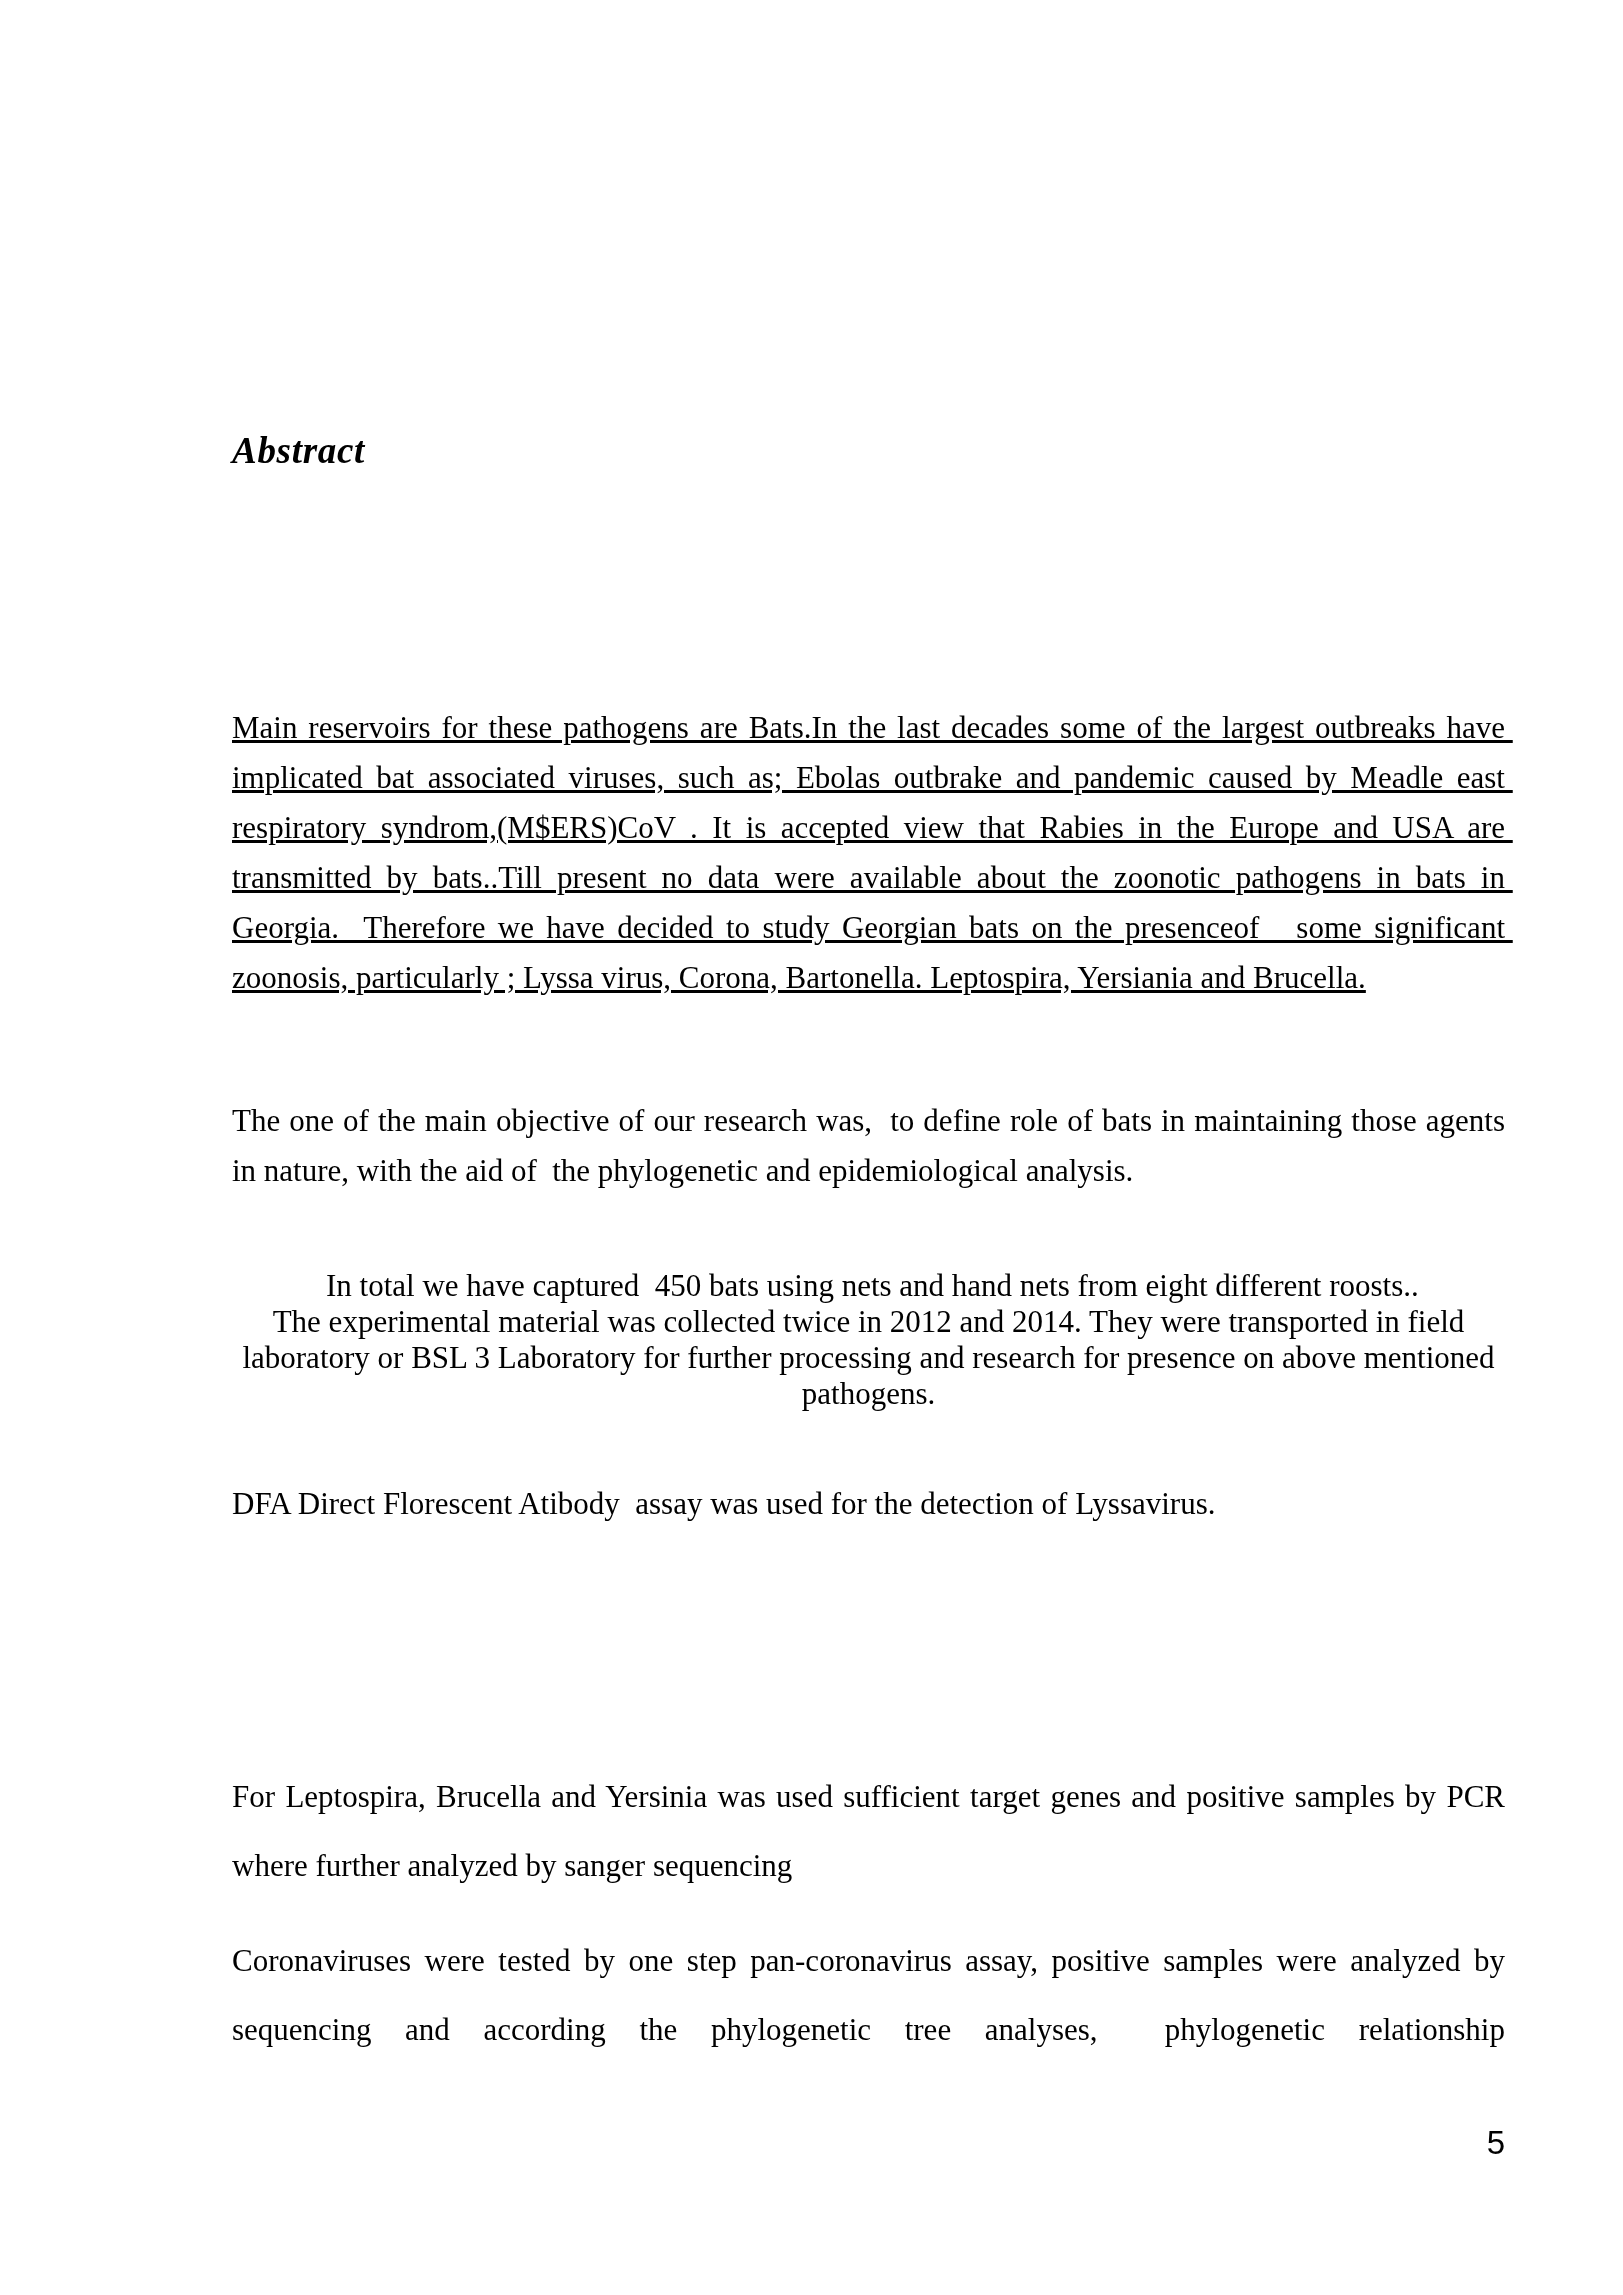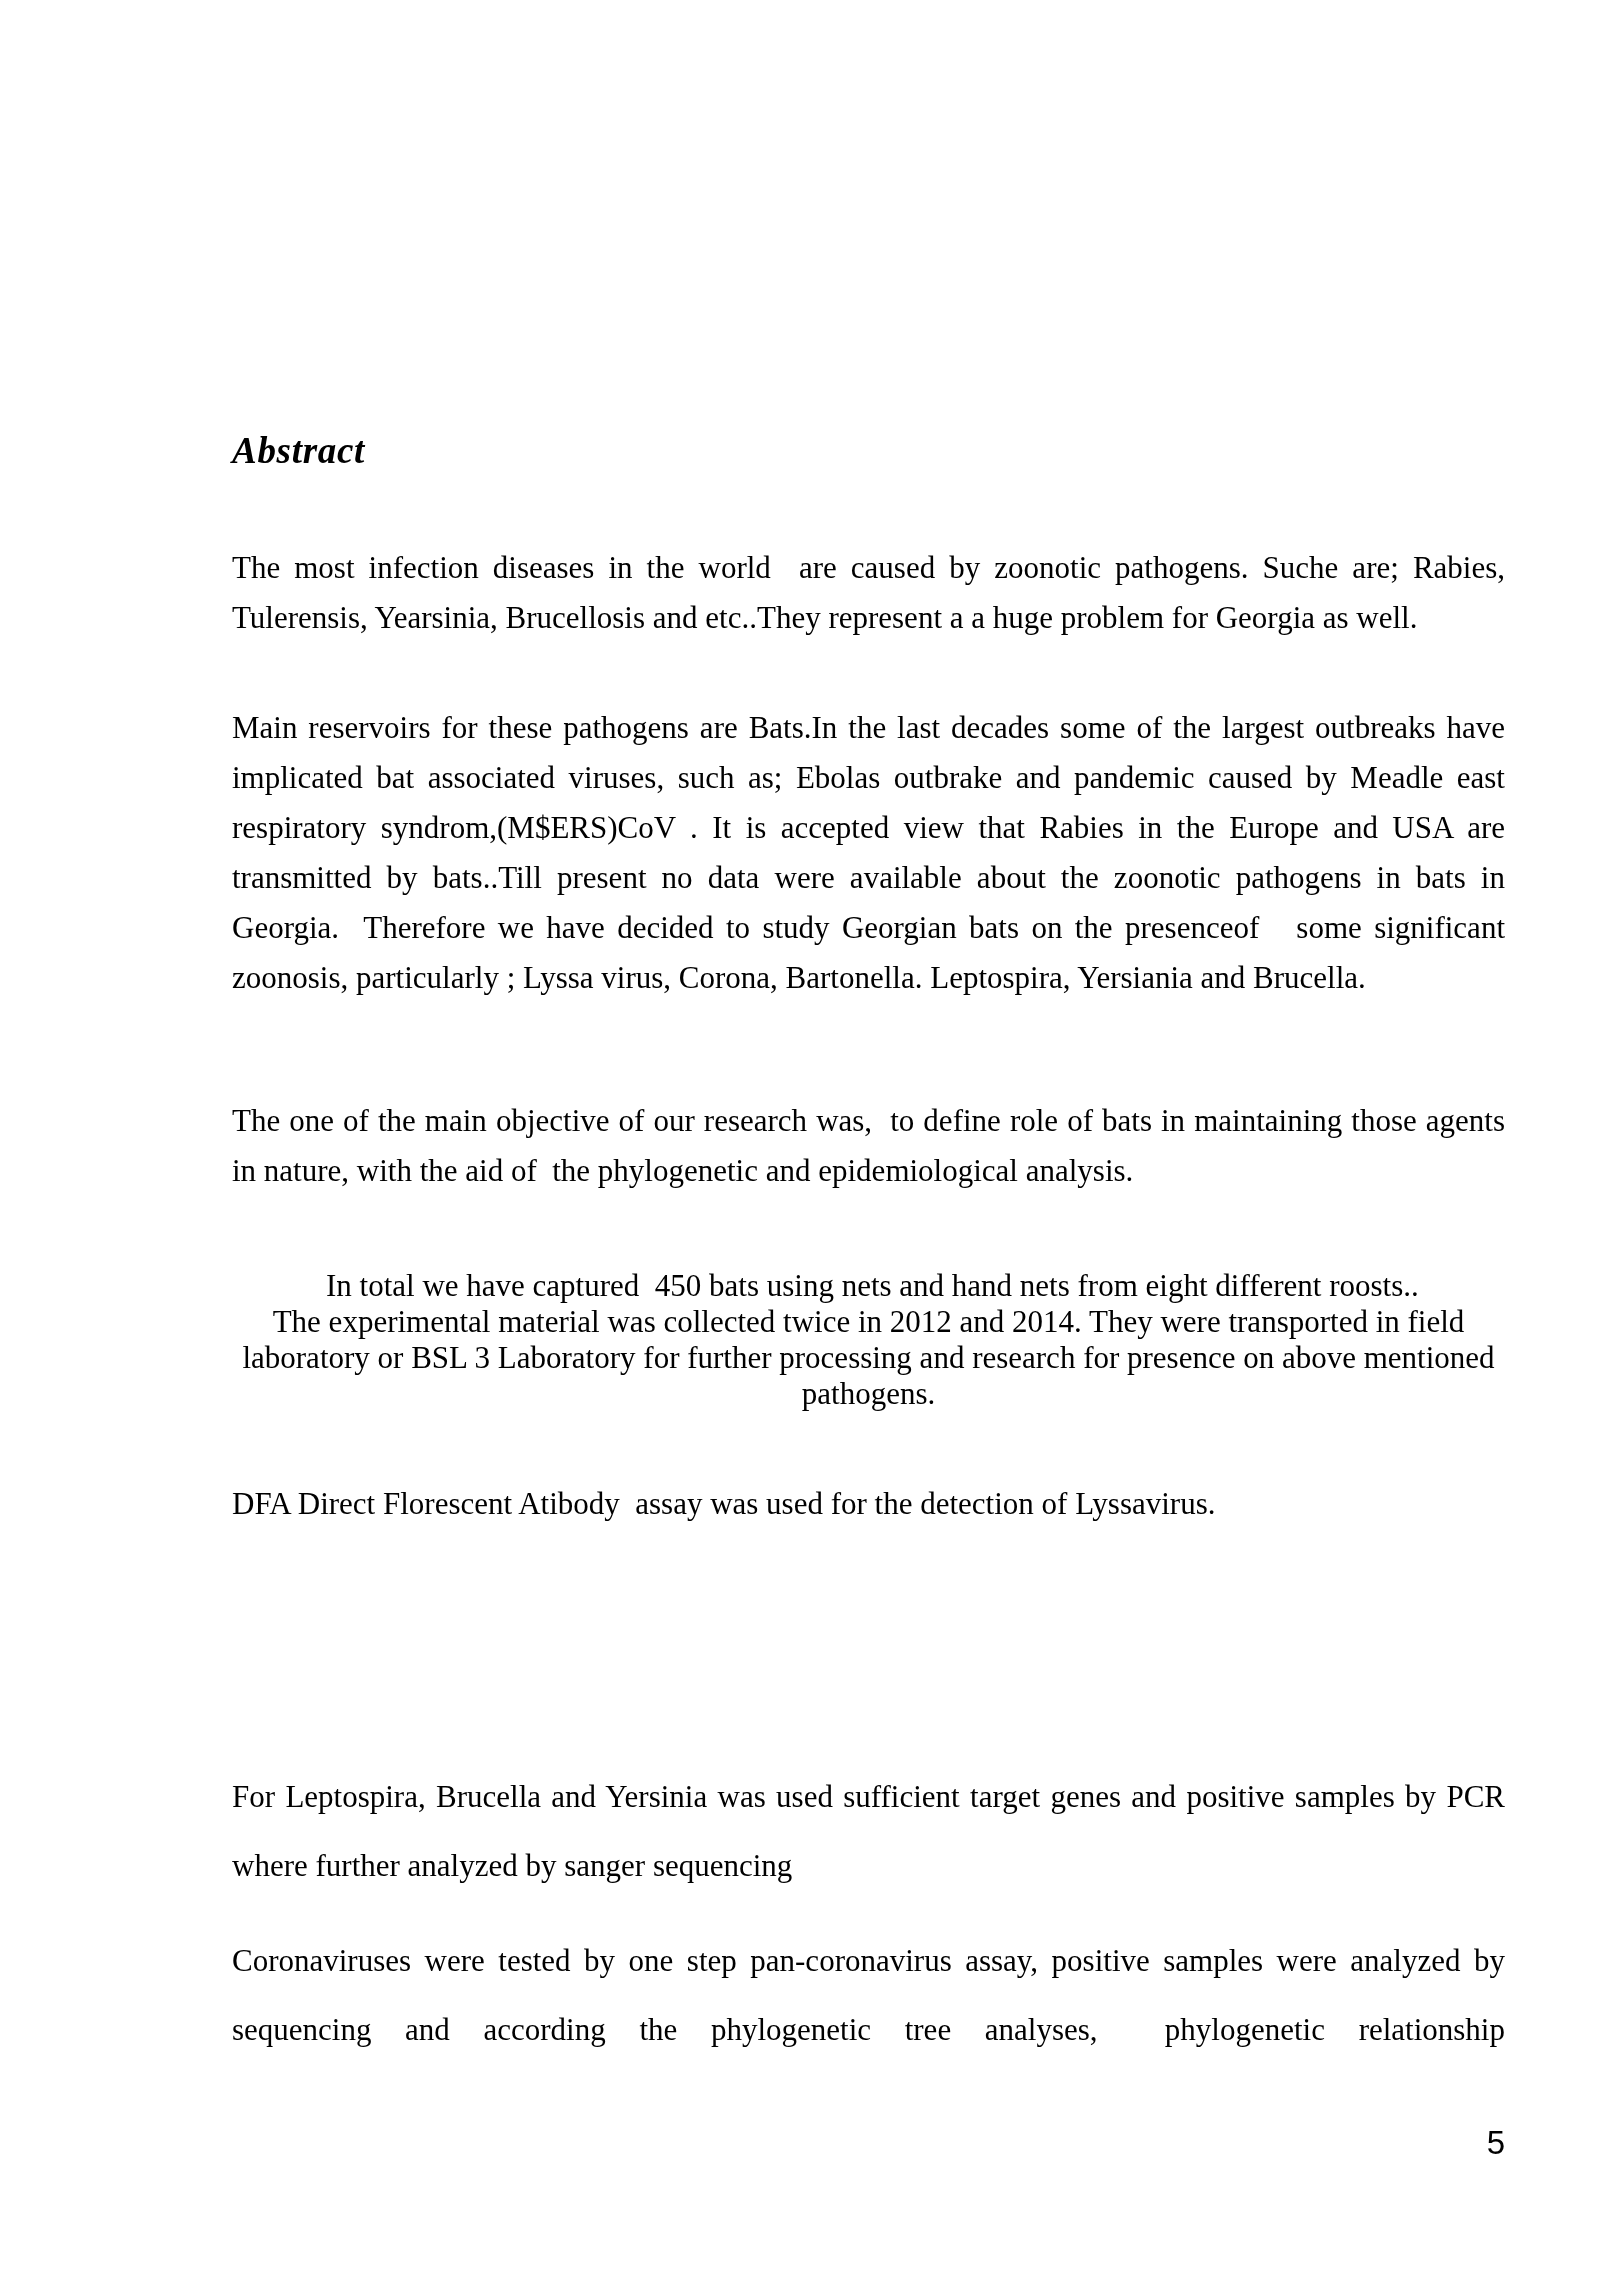--- a/index.html
+++ b/index.html
@@ -35,21 +35,21 @@
     margin: 0;
     font-size: 31px;
     white-space: pre-wrap;
     text-align: left;
   }
   .just {
     text-align: justify;
     text-justify: inter-word;
   }
   .p1 { top: 543px;  line-height: 50px; }
-  .p2 { top: 703px; line-height: 50px; }
+  .p2 { top: 703px; line-height: 50px; text-decoration: underline; }
   .p3 { top: 1096px; line-height: 50px; }
   .p4 { top: 1268px; line-height: 36px; text-align: center; }
   .p5 { top: 1473px; line-height: 62px; }
   .p6 { top: 1550px; line-height: 65px; }
   .p7 { top: 1762px; line-height: 69px; }
   .p8 { top: 1926px; line-height: 69px; text-align-last: justify; }
   .page-number {
     position: absolute;
     left: 232px;
     top: 2124px;
@@ -61,21 +61,20 @@
     line-height: 37px;
   }
 </style>
 </head>
 <body>
 
 <div class="page">
 
   <h1 class="heading">Abstract</h1>
 
-  <p class="para just p1">The most infection diseases in the world  are caused by zoonotic pathogens. Suche are; Rabies, Tulerensis, Yearsinia, Brucellosis and etc..They represent a a huge problem for Georgia as well.</p>
 
   <p class="para just p2">Main reservoirs for these pathogens are Bats.In the last decades some of the largest outbreaks have implicated bat associated viruses, such as; Ebolas outbrake and pandemic caused by Meadle east respiratory syndrom,(M$ERS)CoV . It is accepted view that Rabies in the Europe and USA are transmitted by bats..Till present no data were available about the zoonotic pathogens in bats in Georgia.  Therefore we have decided to study Georgian bats on the presenceof   some significant zoonosis, particularly ; Lyssa virus, Corona, Bartonella. Leptospira, Yersiania and Brucella.</p>
 
   <p class="para just p3">The one of the main objective of our research was,  to define role of bats in maintaining those agents in nature, with the aid of  the phylogenetic and epidemiological analysis.</p>
 
   <p class="para p4"> In total we have captured  450 bats using nets and hand nets from eight different roosts..
 The experimental material was collected twice in 2012 and 2014. They were transported in field laboratory or BSL 3 Laboratory for further processing and research for presence on above mentioned pathogens.</p>
 
   <p class="para p5">DFA Direct Florescent Atibody  assay was used for the detection of Lyssavirus.</p>
 

